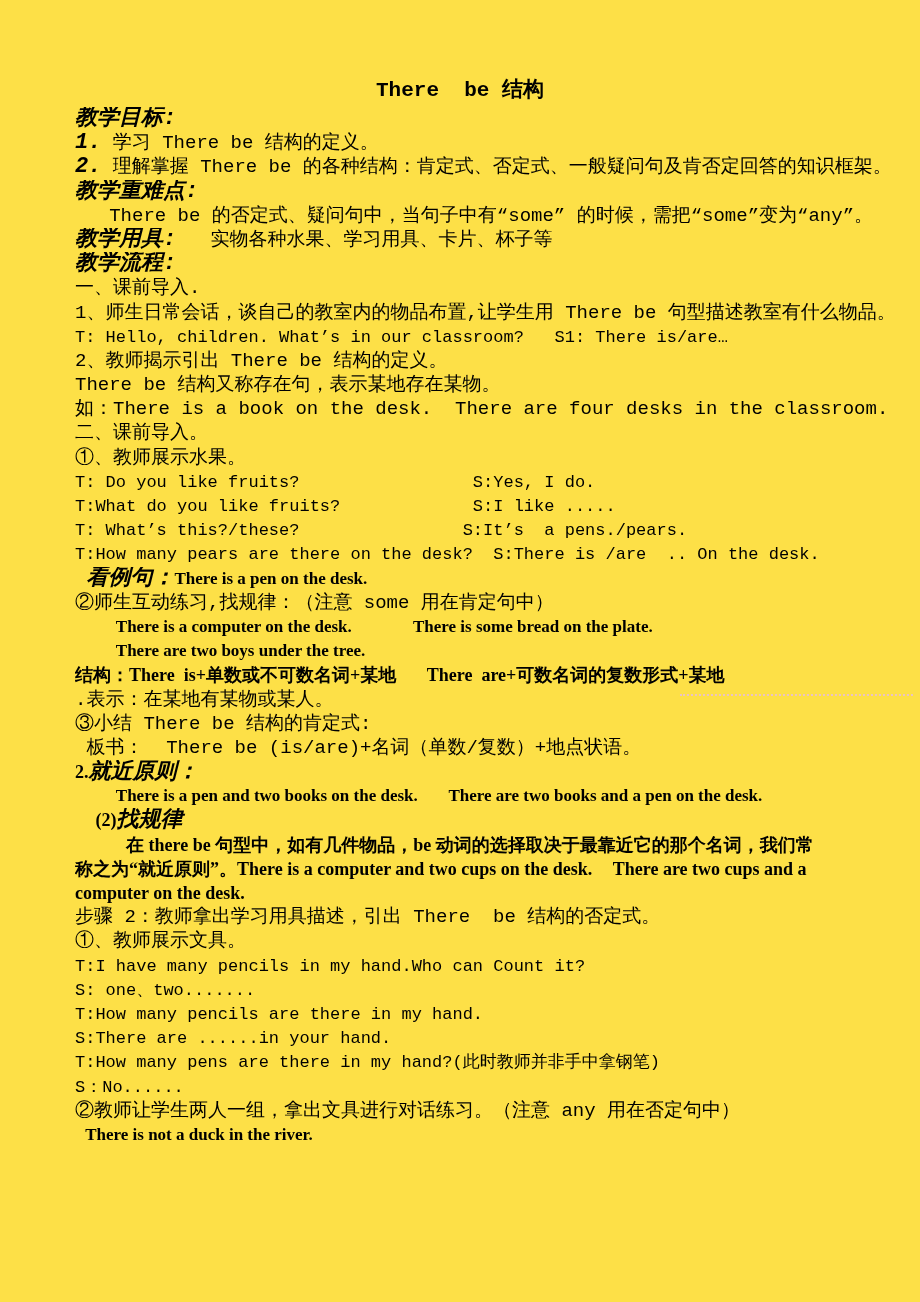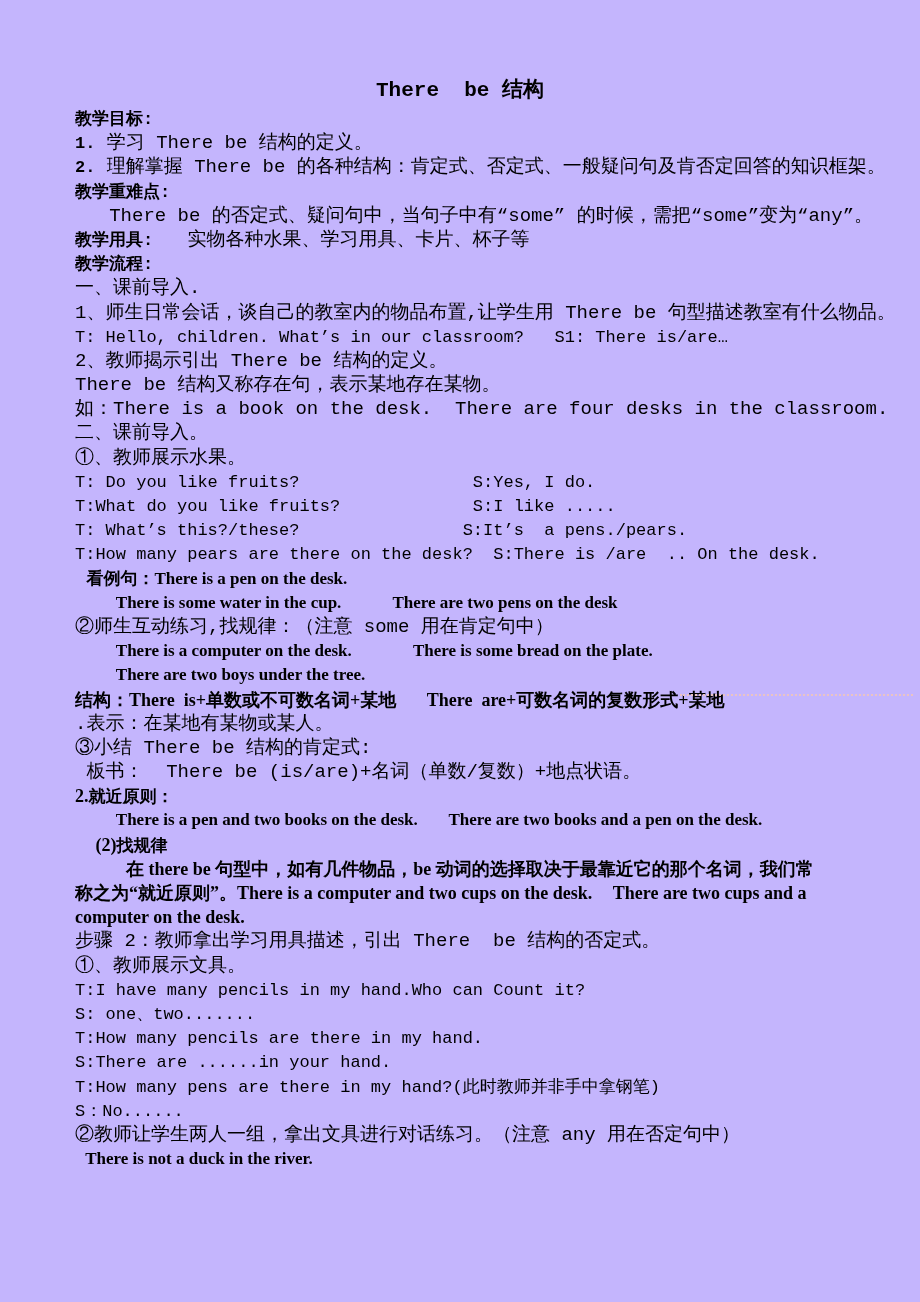--- a/index.html
+++ b/index.html
@@ -1,19 +1,19 @@
 <!DOCTYPE html>
 <html><head>
 <meta charset="utf-8">
 <style>
   html,body{margin:0;padding:0;background:#ffffff;}
   .page{
     position:relative;
     width:920px;height:1302px;
-    background:#c4b5fd;
+    background:#fde047;
     overflow:hidden;
     color:#000000;
   }
   .title{
     padding-top:75px;
     text-align:center;
     font-family:"Liberation Mono","DejaVu Sans Mono",monospace;
     font-weight:bold;
     font-size:21px;
     line-height:32px;
@@ -25,21 +25,21 @@
   }
   .line{
     white-space:pre;
     height:24.2px;
     line-height:24.2px;
     overflow:hidden;
   }
   
   .b{font-family:"Liberation Mono","DejaVu Sans Mono",monospace;font-size:19px;}
   
-  .hb{font-family:"Liberation Mono","DejaVu Sans Mono",monospace;font-size:17px;font-weight:bold;}
+  .hb{font-family:"Liberation Mono","DejaVu Sans Mono",monospace;font-size:22px;font-weight:bold;font-style:italic;}
   
   .d{font-family:"Liberation Mono","DejaVu Sans Mono",monospace;font-size:17px;}
   
   .sp{font-family:"Liberation Mono","DejaVu Sans Mono",monospace;font-size:17px;}
   
   .ex{font-family:"Liberation Serif","DejaVu Serif",serif;font-weight:bold;font-size:17px;margin-top:32px;}
   
   .exb{font-family:"Liberation Serif","DejaVu Serif",serif;font-weight:bold;font-size:18px;}
   .dotted-divider{
     position:absolute;
@@ -66,21 +66,20 @@
       <div class="line"><span class="b">2、教师揭示引出 There be 结构的定义。</span></div>
       <div class="line"><span class="b">There be 结构又称存在句，表示某地存在某物。</span></div>
       <div class="line"><span class="b">如：There is a book on the desk.  There are four desks in the classroom.</span></div>
       <div class="line"><span class="b">二、课前导入。</span></div>
       <div class="line"><span class="b">①、教师展示水果。</span></div>
       <div class="line"><span class="d">T: Do you like fruits?                 S:Yes, I do.</span></div>
       <div class="line"><span class="d">T:What do you like fruits?             S:I like .....</span></div>
       <div class="line"><span class="d">T: What’s this?/these?                S:It’s  a pens./pears.</span></div>
       <div class="line"><span class="d">T:How many pears are there on the desk?  S:There is /are  .. On the desk.</span></div>
       <div class="line"><span class="b"> </span><span class="hb">看例句：</span><span class="ex">There is a pen on the desk.</span></div>
-      <div class="line"><span class="sp">    </span><span class="ex">There is some water in the cup.</span><span class="sp">     </span><span class="ex">There are two pens on the desk</span></div>
       <div class="line"><span class="b">②师生互动练习,找规律：（注意 some 用在肯定句中）</span></div>
       <div class="line"><span class="sp">    </span><span class="ex">There is a computer on the desk.</span><span class="sp">      </span><span class="ex">There is some bread on the plate.</span></div>
       <div class="line"><span class="sp">    </span><span class="ex">There are two boys under the tree.</span></div>
       <div class="line"><span class="exb">结构：There  is+单数或不可数名词+某地</span><span class="sp">   </span><span class="exb">There  are+可数名词的复数形式+某地</span></div>
       <div class="line"><span class="b">.表示：在某地有某物或某人。</span></div>
       <div class="line"><span class="b">③小结 There be 结构的肯定式:</span></div>
       <div class="line"><span class="b"> 板书：  There be (is/are)+名词（单数/复数）+地点状语。</span></div>
       <div class="line"><span class="exb">2.</span><span class="hb">就近原则：</span></div>
       <div class="line"><span class="sp">    </span><span class="ex">There is a pen and two books on the desk.</span><span class="sp">   </span><span class="ex">There are two books and a pen on the desk.</span></div>
       <div class="line"><span class="sp">  </span><span class="exb">(2)</span><span class="hb">找规律</span></div>

